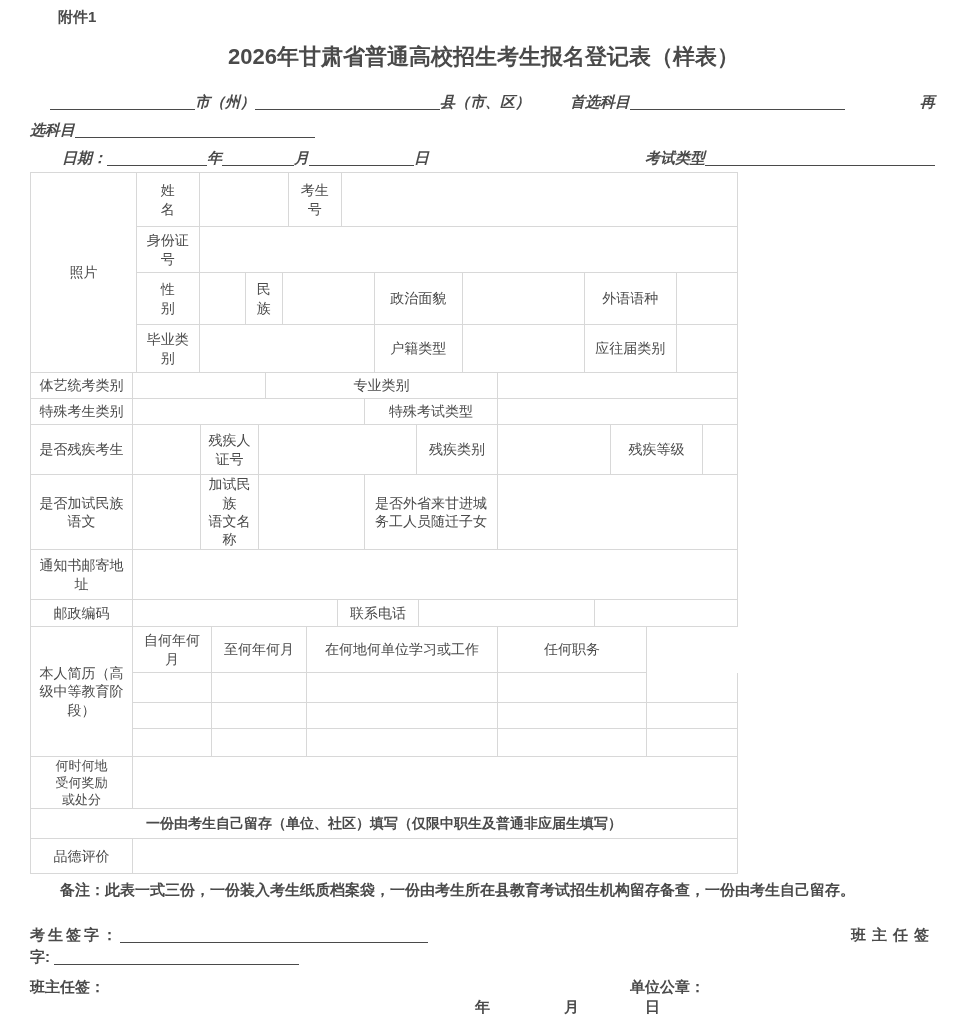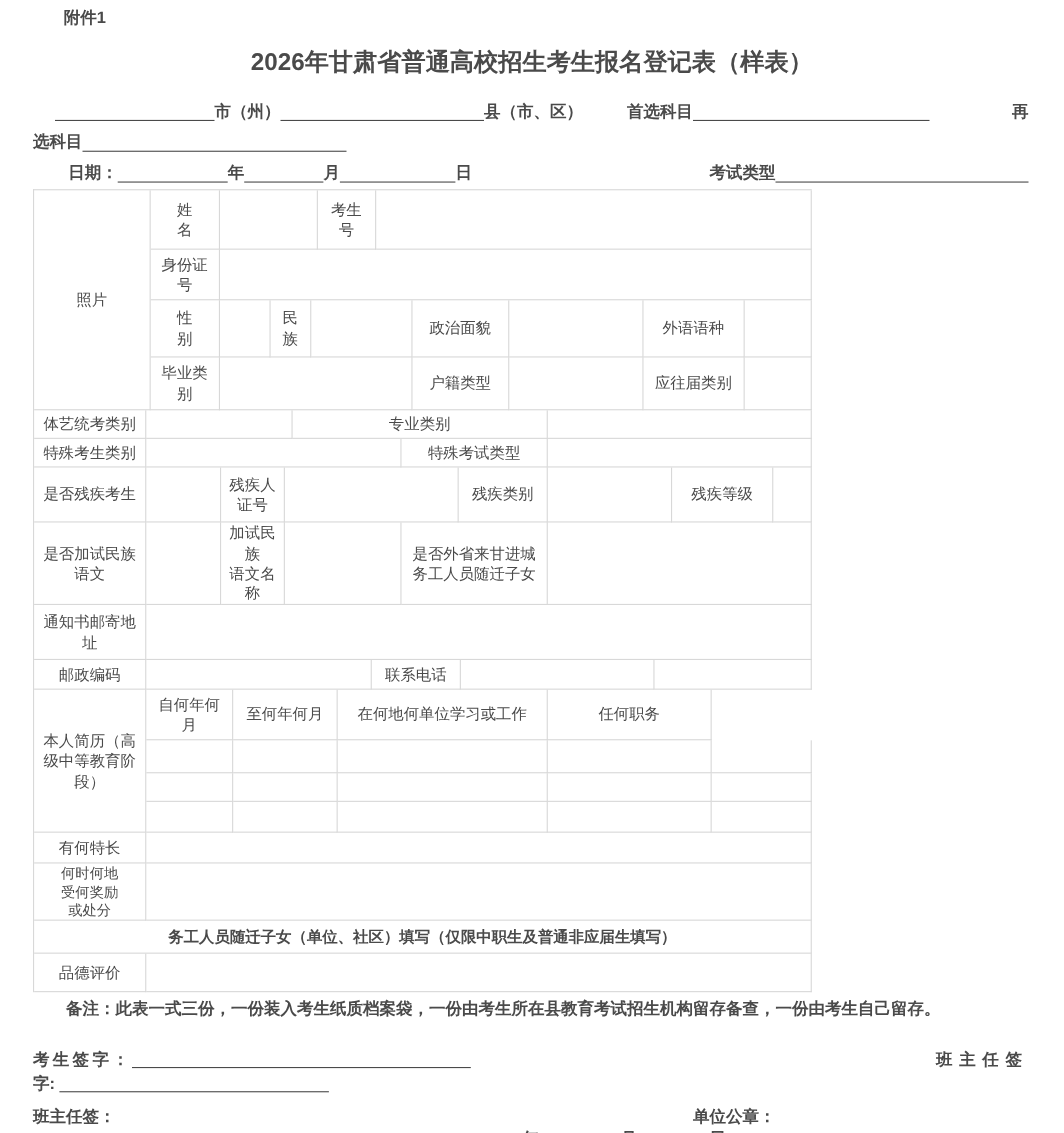--- a/index.html
+++ b/index.html
@@ -13,21 +13,21 @@
     overflow:hidden;
     box-sizing:border-box;
     padding-top:8px;
     color:var(--text);
     font-family:"Liberation Sans",sans-serif;
     font-size:14px;
     background:#ffffff;
   }
   .attachment{margin-left:30px;font-size:15px;font-weight:bold;line-height:18px;padding-left:28px;}
   .title{text-align:center;font-size:22px;font-weight:bold;margin-top:16px;line-height:30px;}
-  .hdr{margin:16px 32px 2px 30px;font-weight:bold;font-size:15px;}
+  .hdr{margin:16px 32px 2px 30px;font-weight:bold;font-size:15px;font-style:italic;}
   .line{display:flex;align-items:flex-end;height:22px;margin-bottom:6px;white-space:nowrap;}
   .line span{line-height:17px;}
   .ul{display:inline-block;border-bottom:1px solid var(--text);height:15px;}
   .sp{flex:1;}
   
   .tbl{
     margin:4px 0 0 30px;
     width:708px;
     border-top:1px solid var(--border);
     border-left:1px solid var(--border);
@@ -222,34 +222,30 @@
         <div class="tr" style="height:28px">
           <div class="td" style="width:79px"></div>
           <div class="td" style="width:95px"></div>
           <div class="td" style="width:191px"></div>
           <div class="td" style="width:149px"></div>
           <div class="td" style="flex:1"></div>
         </div>
       </div>
     </div>
 
-    <div class="tr" style="height:28px">
-      <div class="td" style="width:102px">有何特长</div>
-      <div class="td" style="flex:1"></div>
-    </div>
 
     <div class="tr" style="height:52px">
       <div class="td" style="width:102px;font-size:13px">何时何地
 受何奖励
 或处分</div>
       <div class="td" style="flex:1"></div>
     </div>
 
     <div class="tr" style="height:30px">
-      <div class="td notebold" style="flex:1">务工人员随迁子女（单位、社区）填写（仅限中职生及普通非应届生填写）</div>
+      <div class="td notebold" style="flex:1">一份由考生自己留存（单位、社区）填写（仅限中职生及普通非应届生填写）</div>
     </div>
 
     <div class="tr" style="height:35px">
       <div class="td" style="width:102px">品德评价</div>
       <div class="td" style="flex:1"></div>
     </div>
 
   </div>
 
   <div class="remark">备注：此表一式三份，一份装入考生纸质档案袋，一份由考生所在县教育考试招生机构留存备查，一份由考生自己留存。</div>

